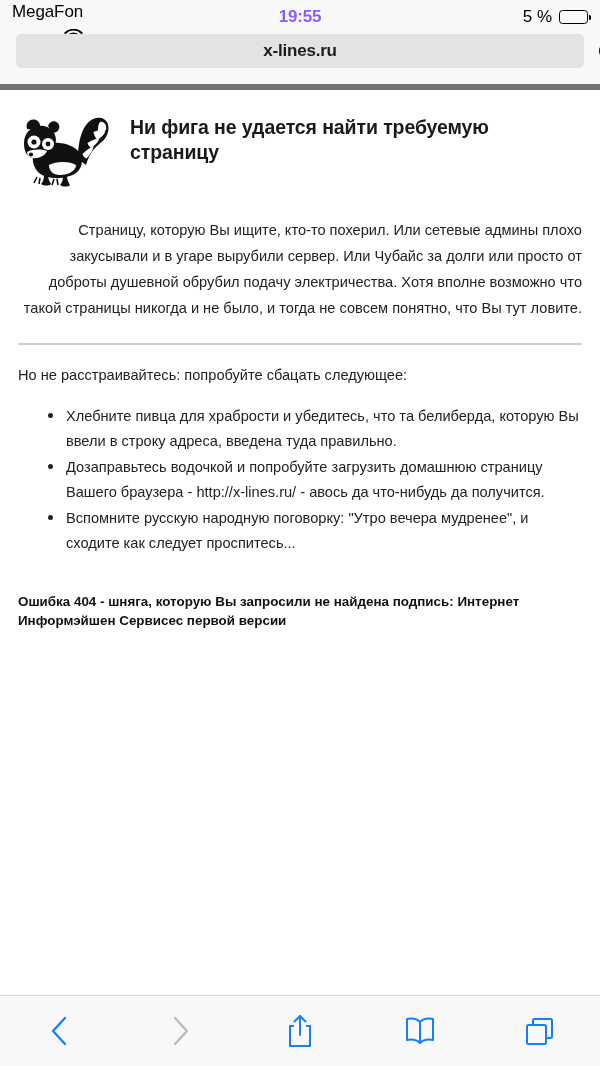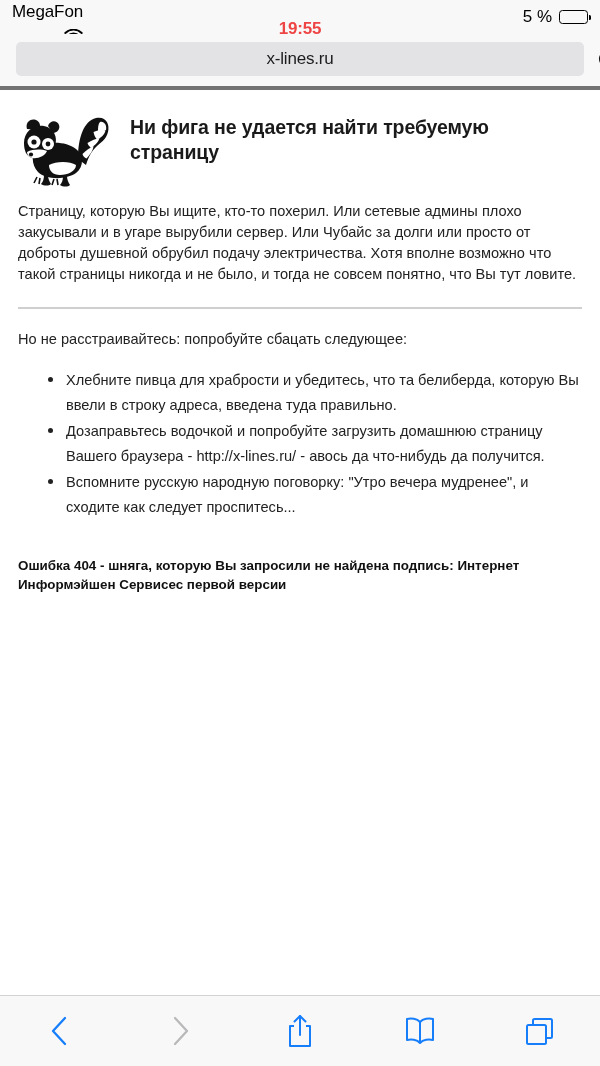--- a/index.html
+++ b/index.html
@@ -24,44 +24,45 @@
   .status-left{ display:flex; align-items:flex-end; gap:7px;flex-direction:column; }
   .dots{ display:flex; align-items:center; gap:3px; }
   .dot{ width:8px; height:8px; border-radius:50%; }
   .dot.filled{ background:#000; }
   .dot.empty{ background:transparent; border:1.3px solid #000; }
   .carrier{ font-size:17px; color:#000; letter-spacing:-0.1px; }
   .wifi{ margin-left:2px; display:block; }
   .status-time{
     position:absolute; left:0; right:0; top:0; height:34px;
     display:flex; align-items:center; justify-content:center;
-    font-size:17px; font-weight:bold; color:#ef4444;
-    letter-spacing:-0.2px; pointer-events:none;margin-top:12px;
+    font-size:17px; font-weight:bold; color:#8b5cf6;
+    letter-spacing:-0.2px; pointer-events:none;
   }
   .status-right{
     margin-left:auto; display:flex; align-items:center; gap:7px;
   }
   .batt-pct{ font-size:17px; color:#000; }
   .batt{
     width:29px; height:14px; border:1.3px solid #000;
     border-radius:3.5px; position:relative; padding:1.3px;
   }
   .batt:after{
     content:""; position:absolute; right:-4px; top:4px;
     width:2.5px; height:5px; background:#000; border-radius:0 1.5px 1.5px 0;
   }
   .batt-fill{ height:100%; background:#f7cf46; border-radius:1.5px; }
 
   
   .urlbar{
     height:56px; background:#f8f8f8;
-    display:flex; align-items:flex-end;
+    display:flex; align-items:flex-start;
     padding:0 16px 10px 16px;
-    border-bottom:4px solid #737373;
-    position:relative;
+    border-bottom:6px solid #737373;
+    position:relative;
+    font-weight:bold;
   }
   .urlfield{
     flex:1; height:34px; background:#e3e3e5; border-radius:5px;
     display:flex; align-items:center; justify-content:center;
     position:relative;
   }
   .urltext{ font-size:17px; color:#1c1c1e; letter-spacing:-0.2px; }
   .reload{
     position:absolute; right:-36px; top:50%; transform:translateY(-50%);
     width:26px; height:26px; display:flex; align-items:center; justify-content:center;
@@ -75,22 +76,23 @@
   }
 
   .hero{ display:flex; align-items:flex-start; padding-top:18px;gap:14px; }
   .mascot{ width:92px; flex:0 0 92px; margin-top:4px; }
   .headline{
     font-size:19.5px; line-height:25px; color:#1a1a1a;
     padding-left:6px; padding-top:6px; letter-spacing:-0.1px;
   }
 
   .para{
-    font-size:14.6px; line-height:21px; color:#222;
-    margin-top:8px;
+    font-size:14.6px; line-height:26px; color:#222;
+    margin-top:24px;
+    text-align:right;
   }
 
   hr.rule{
     border:0; height:2px; background:#cfcfcf;
     margin:22px 0 0 0;
   }
 
   .lead{
     font-size:14.6px; line-height:21px; color:#222;
     margin-top:20px;

